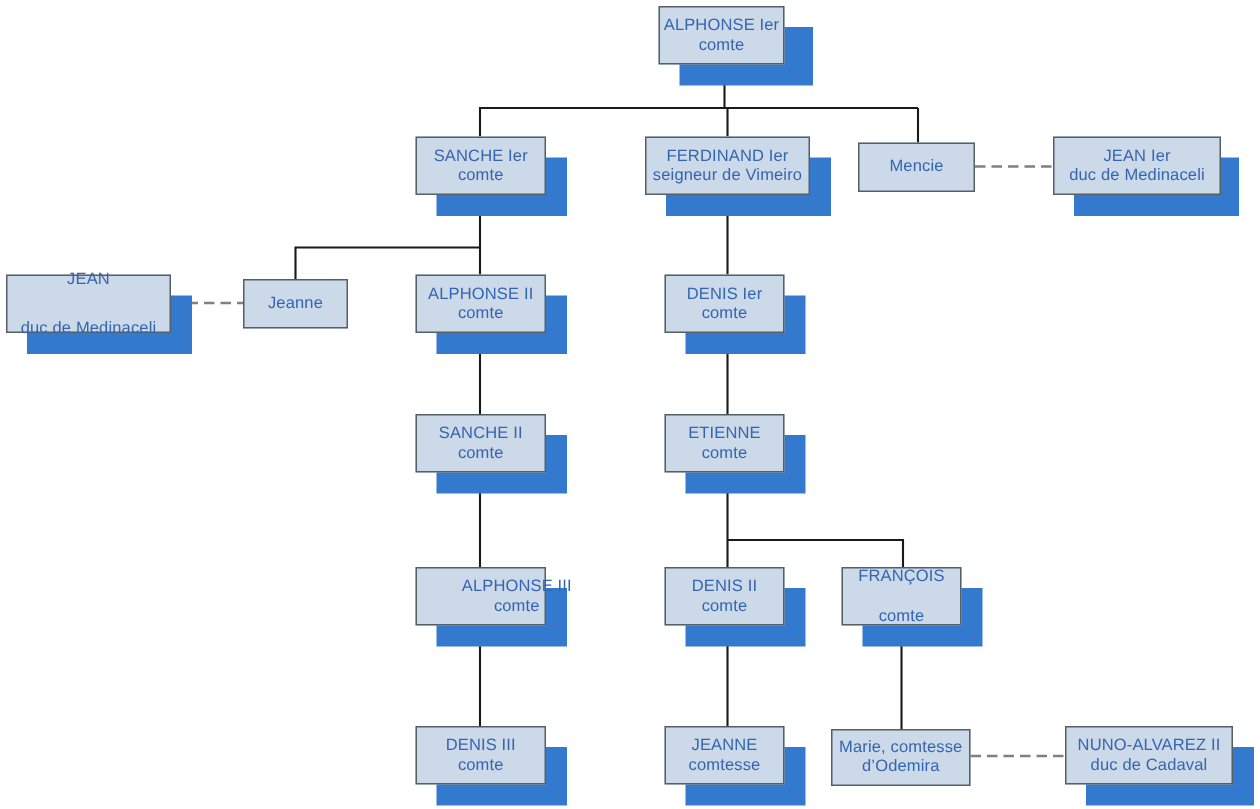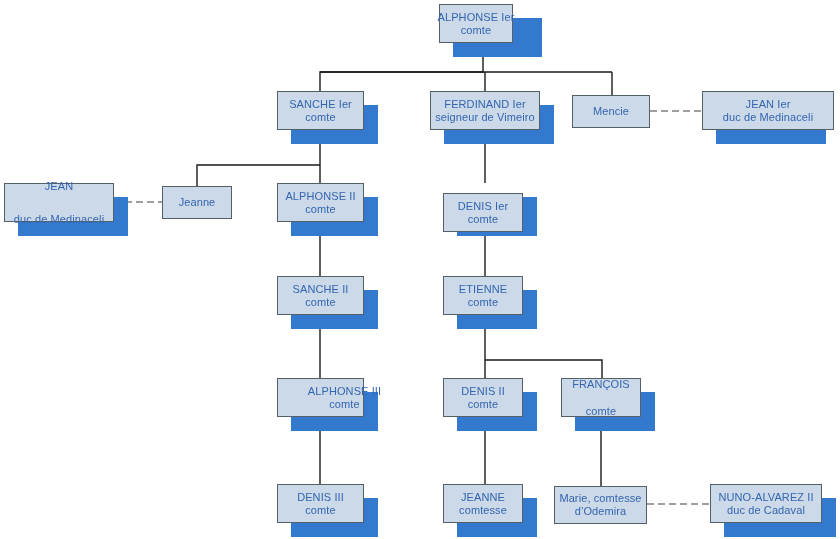--- a/index.html
+++ b/index.html
@@ -83,51 +83,51 @@
       <div class="shadow" style="left: 291px; top: 290px; width: 87px; height: 39px;"></div>
       <div class="shadow" style="left: 457px; top: 290px; width: 80px; height: 39px;"></div>
       <div class="shadow" style="left: 291px; top: 392px; width: 87px; height: 39px;"></div>
       <div class="shadow" style="left: 457px; top: 392px; width: 80px; height: 39px;"></div>
       <div class="shadow" style="left: 575px; top: 392px; width: 80px; height: 39px;"></div>
       <div class="shadow" style="left: 291px; top: 498px; width: 87px; height: 39px;"></div>
       <div class="shadow" style="left: 457px; top: 498px; width: 80px; height: 39px;"></div>
       <div class="shadow" style="left: 724px; top: 498px; width: 112px; height: 39px;"></div>
     </div>
   <div id="node-layer">
-      <div class="node" style="left: 439px; top: 4px; width: 74px; height: 39px;">
+      <div class="node" style="left: 439px; top: 4px; width: 84px; height: 39px;">
         <span class="ln">ALPHONSE Ier</span>
         <span class="ln">comte</span>
       </div>
       <div class="node" style="left: 277px; top: 91px; width: 87px; height: 39px;">
         <span class="ln">SANCHE Ier</span>
         <span class="ln">comte</span>
       </div>
       <div class="node" style="left: 430px; top: 91px; width: 110px; height: 39px;">
         <span class="ln">FERDINAND Ier</span>
         <span class="ln">seigneur de Vimeiro</span>
       </div>
       <div class="node" style="left: 572px; top: 95px; width: 78px; height: 33px;">
         <span class="ln">Mencie</span>
       </div>
-      <div class="node" style="left: 702px; top: 91px; width: 132px; height: 39px;">
+      <div class="node" style="left: 702px; top: 91px; width: 112px; height: 39px;">
         <span class="ln">JEAN Ier</span>
         <span class="ln">duc de Medinaceli</span>
       </div>
       <div class="node" style="left: 4px; top: 183px; width: 110px; height: 39px; gap: 20px;">
         <span class="ln">JEAN</span>
         <span class="ln">duc de Medinaceli</span>
       </div>
       <div class="node" style="left: 162px; top: 186px; width: 70px; height: 33px;">
         <span class="ln">Jeanne</span>
       </div>
       <div class="node" style="left: 277px; top: 183px; width: 87px; height: 39px;">
         <span class="ln">ALPHONSE II</span>
         <span class="ln">comte</span>
       </div>
-      <div class="node" style="left: 443px; top: 193px; width: 80px; height: 39px;">
+      <div class="node" style="left: 443px; top: 183px; width: 80px; height: 39px;">
         <span class="ln">DENIS Ier</span>
         <span class="ln">comte</span>
       </div>
       <div class="node" style="left: 277px; top: 276px; width: 87px; height: 39px;">
         <span class="ln">SANCHE II</span>
         <span class="ln">comte</span>
       </div>
       <div class="node" style="left: 443px; top: 276px; width: 80px; height: 39px;">
         <span class="ln">ETIENNE</span>
         <span class="ln">comte</span>

